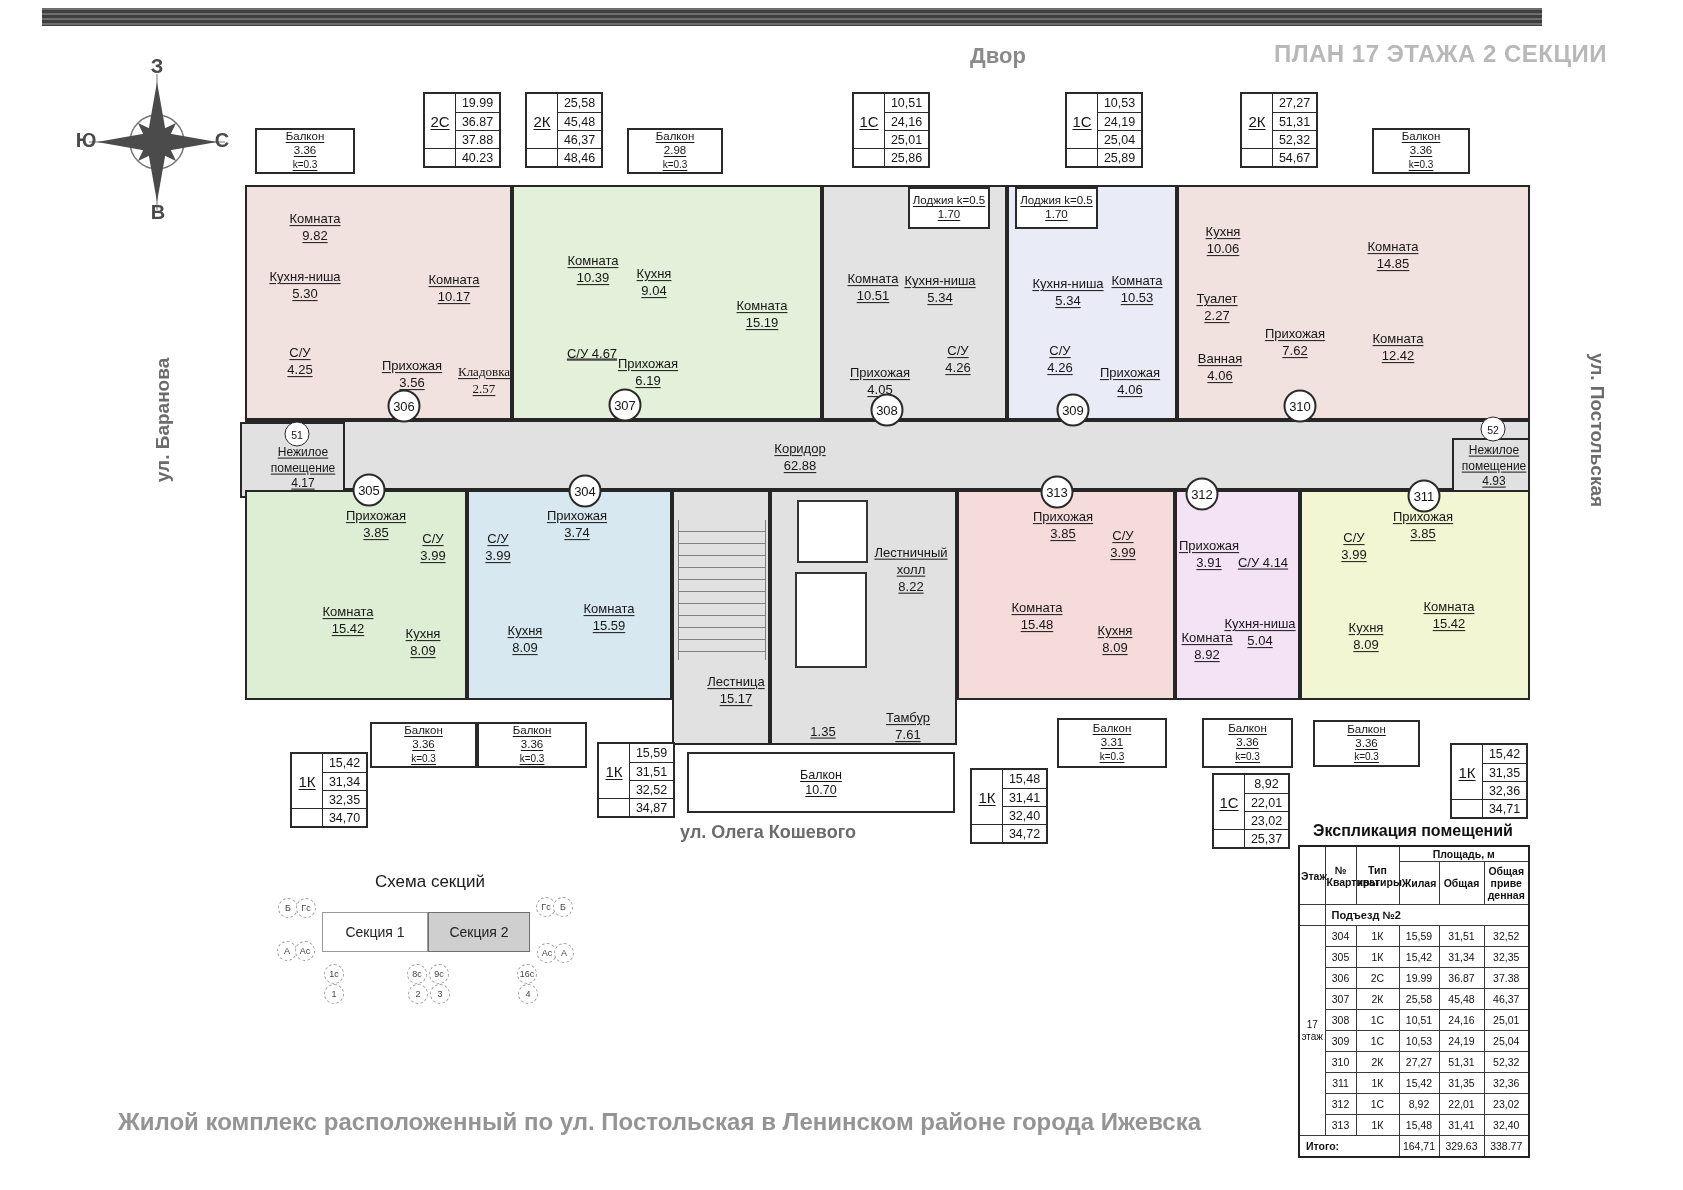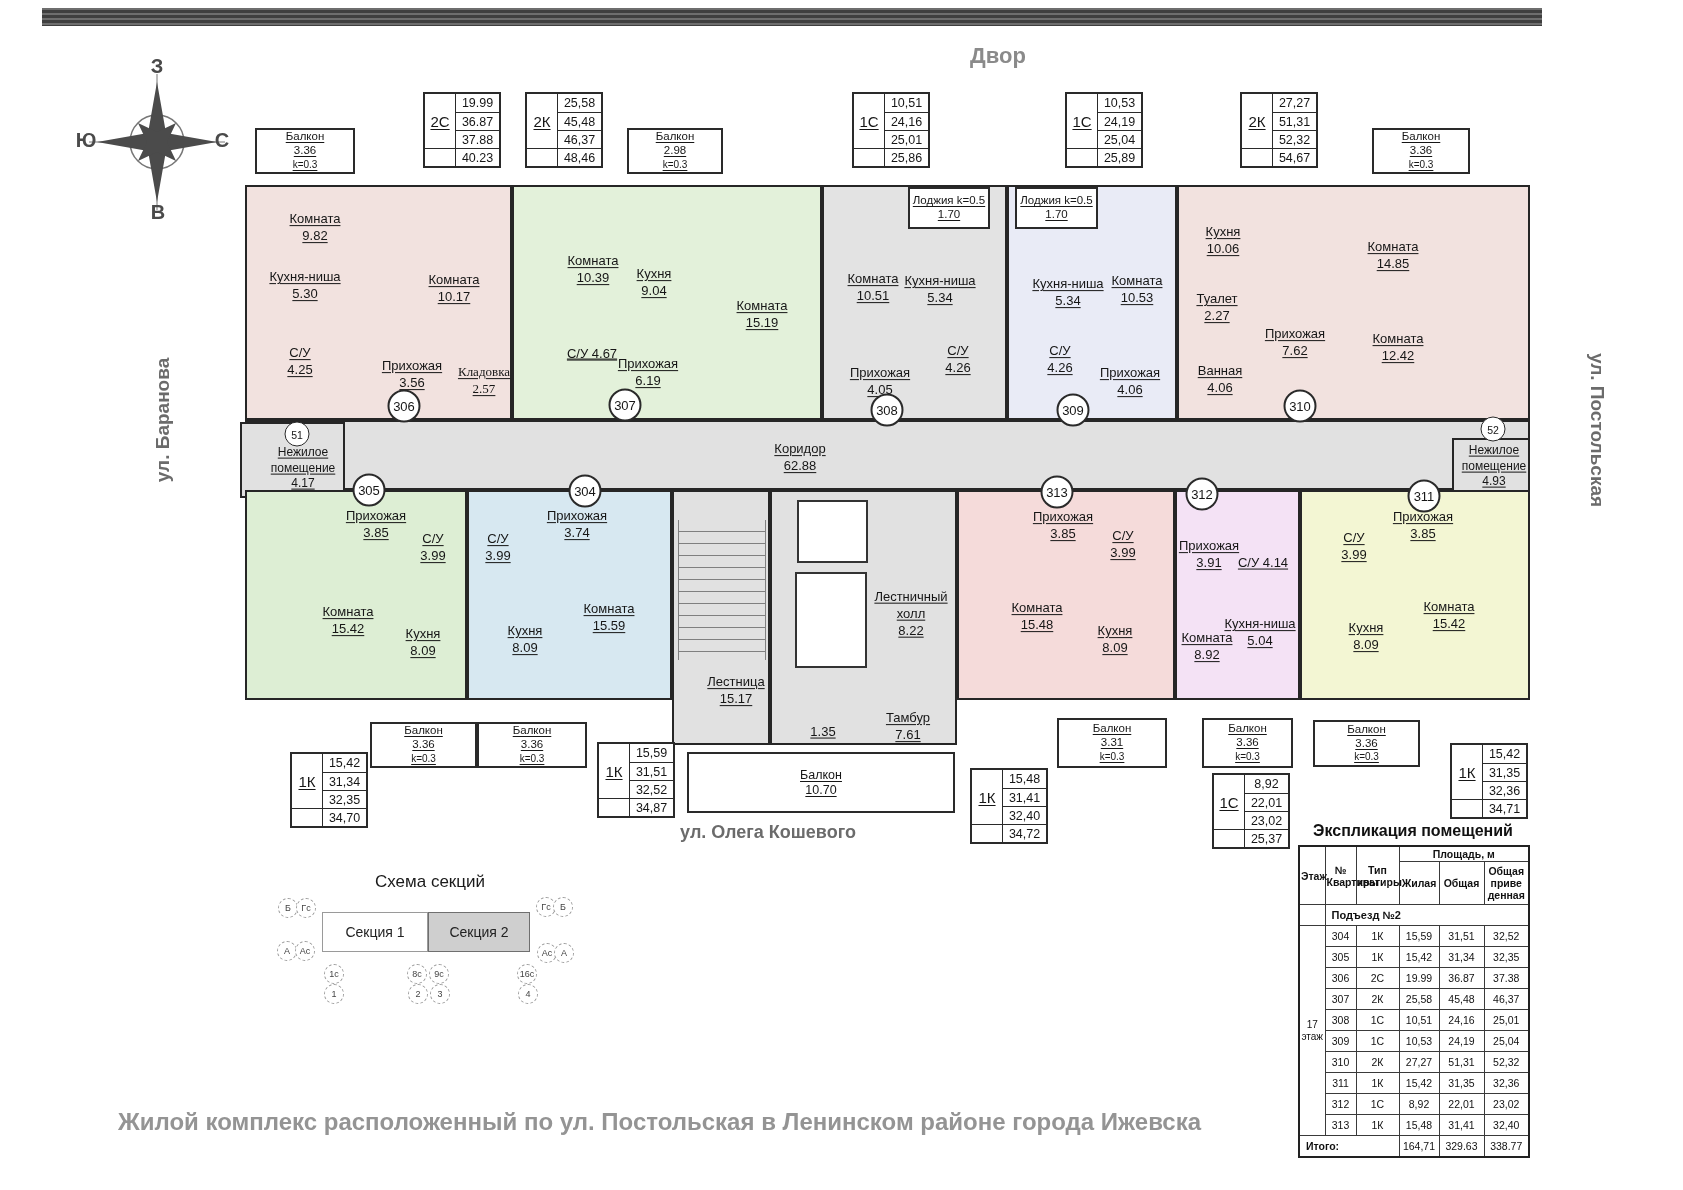--- a/index.html
+++ b/index.html
@@ -76,20 +76,21 @@
   #watermark{left:60px;top:1086px;display:flex;align-items:center;gap:10px;z-index:5;}
   #watermark .wm-text{font-size:34px;font-weight:bold;color:#ebebeb;}
 </style>
 </head>
 <body>
 
 <div id="canvas">
 
   <div id="topbar" class="ovl"></div>
 
+  <div id="plan-title" class="ovl">ПЛАН 17 ЭТАЖА 2 СЕКЦИИ</div>
   <div id="yard-label" class="ovl">Двор</div>
 
   <svg width="150" height="150" viewBox="-75 -75 150 150" style="position:absolute;left:82px;top:67px;z-index:6">
     <line x1="0" y1="-68" x2="0" y2="68" stroke="#777" stroke-width="1"></line>
     <line x1="-68" y1="0" x2="68" y2="0" stroke="#777" stroke-width="1"></line>
     <circle r="27" fill="none" stroke="#777" stroke-width="1.5"></circle>
     <polygon points="0,-60 9,-9 60,0 9,9 0,60 -9,9 -60,0 -9,-9" fill="#4b4b4b"></polygon>
     <polygon points="19,-19 10,0 19,19 0,10 -19,19 -10,0 -19,-19 0,-10" fill="#4b4b4b"></polygon>
   </svg>
   <div class="compass-letter" style="left:157px;top:66px">З</div>
@@ -350,21 +351,21 @@
       <div class="ar">14.85</div>
     </div>
     <div class="room-label" style="left: 1217px; top: 308px;">
       <div class="nm">Туалет</div>
       <div class="ar">2.27</div>
     </div>
     <div class="room-label" style="left: 1295px; top: 343px;">
       <div class="nm">Прихожая</div>
       <div class="ar">7.62</div>
     </div>
-    <div class="room-label" style="left: 1220px; top: 380px;">
+    <div class="room-label" style="left: 1220px; top: 368px;">
       <div class="nm">Ванная</div>
       <div class="ar">4.06</div>
     </div>
     <div class="room-label" style="left: 1398px; top: 348px;">
       <div class="nm">Комната</div>
       <div class="ar">12.42</div>
     </div>
     <div class="room-label" style="left: 800px; top: 458px;">
       <div class="nm">Коридор</div>
       <div class="ar">62.88</div>
@@ -406,21 +407,21 @@
       <div class="ar">8.09</div>
     </div>
     <div class="room-label" style="left: 609px; top: 618px;">
       <div class="nm">Комната</div>
       <div class="ar">15.59</div>
     </div>
     <div class="room-label" style="left: 736px; top: 691px;">
       <div class="nm">Лестница</div>
       <div class="ar">15.17</div>
     </div>
-    <div class="room-label" style="left: 911px; top: 570px; margin-top: 44px;">
+    <div class="room-label" style="left: 911px; top: 570px;">
       <div class="nm">Лестничный<br>холл</div>
       <div class="ar">8.22</div>
     </div>
     <div class="room-label" style="left: 908px; top: 727px;">
       <div class="nm">Тамбур</div>
       <div class="ar">7.61</div>
     </div>
     <div class="room-label" style="left: 823px; top: 732px;">
       <div class="ar">1.35</div>
     </div>

